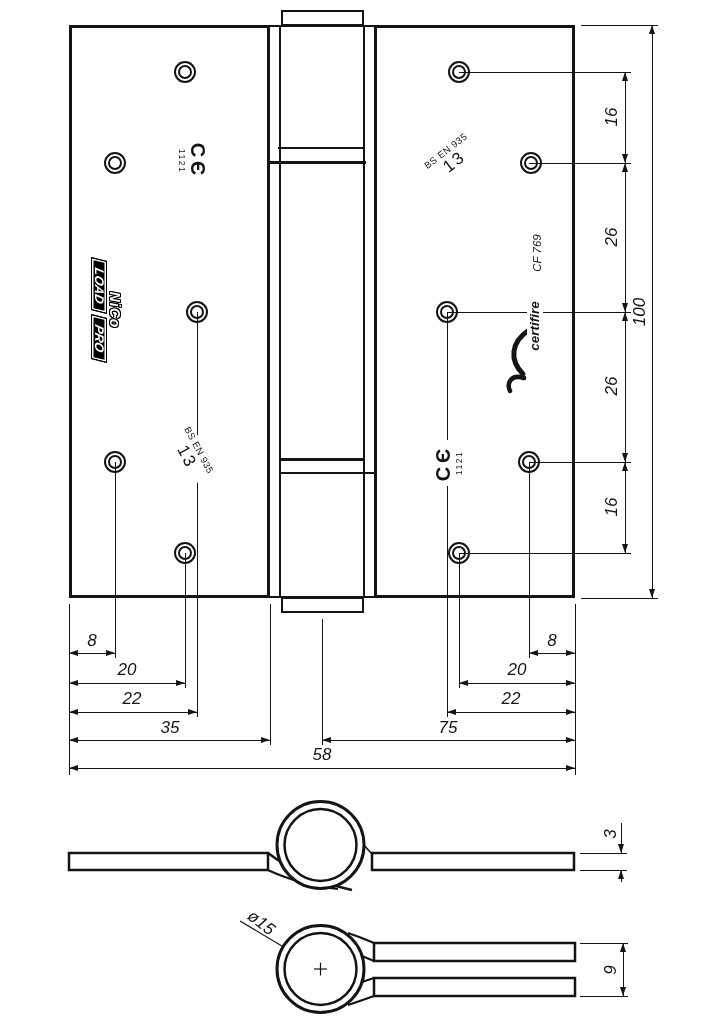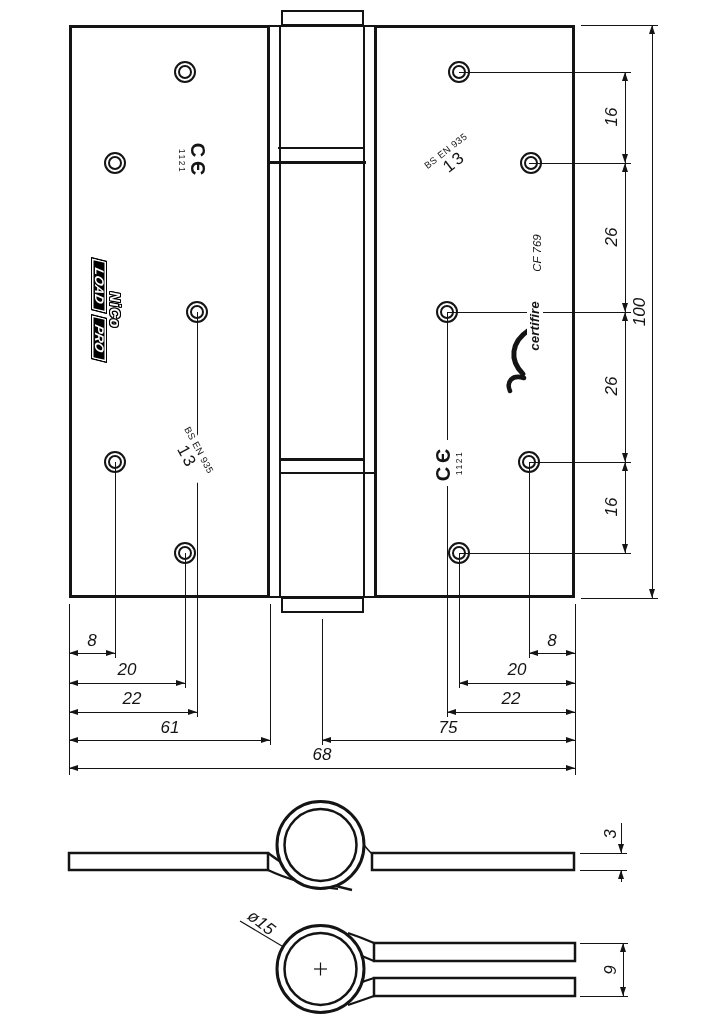--- a/index.html
+++ b/index.html
@@ -207,22 +207,22 @@
 
   <div class="dim rm90" style="left:592px;top:108px;width:40px;height:18px">16</div>
   <div class="dim rm90" style="left:592px;top:228px;width:40px;height:18px">26</div>
   <div class="dim rm90" style="left:592px;top:377px;width:40px;height:18px">26</div>
   <div class="dim rm90" style="left:592px;top:498px;width:40px;height:18px">16</div>
   <div class="dim rm90" style="left:615px;top:303px;width:50px;height:18px">100</div>
 
   <div class="dim" style="left:82px;top:632px;width:20px">8</div>
   <div class="dim" style="left:112px;top:661px;width:30px">20</div>
   <div class="dim" style="left:117px;top:690px;width:30px">22</div>
-  <div class="dim" style="left:155px;top:719px;width:30px">61</div>
-  <div class="dim" style="left:307px;top:746px;width:30px">68</div>
+  <div class="dim" style="left:155px;top:719px;width:30px">35</div>
+  <div class="dim" style="left:307px;top:746px;width:30px">58</div>
   <div class="dim" style="left:542px;top:632px;width:20px">8</div>
   <div class="dim" style="left:502px;top:661px;width:30px">20</div>
   <div class="dim" style="left:496px;top:690px;width:30px">22</div>
   <div class="dim" style="left:433px;top:719px;width:30px">75</div>
 
   <div class="dim rm90" style="left:595px;top:826px;width:30px;height:16px">3</div>
   <div class="dim rm90" style="left:595px;top:962px;width:30px;height:16px">9</div>
   <div class="dim" style="left:239px;top:914px;width:44px;transform:rotate(38deg)">ø15</div>
 
 </div>

